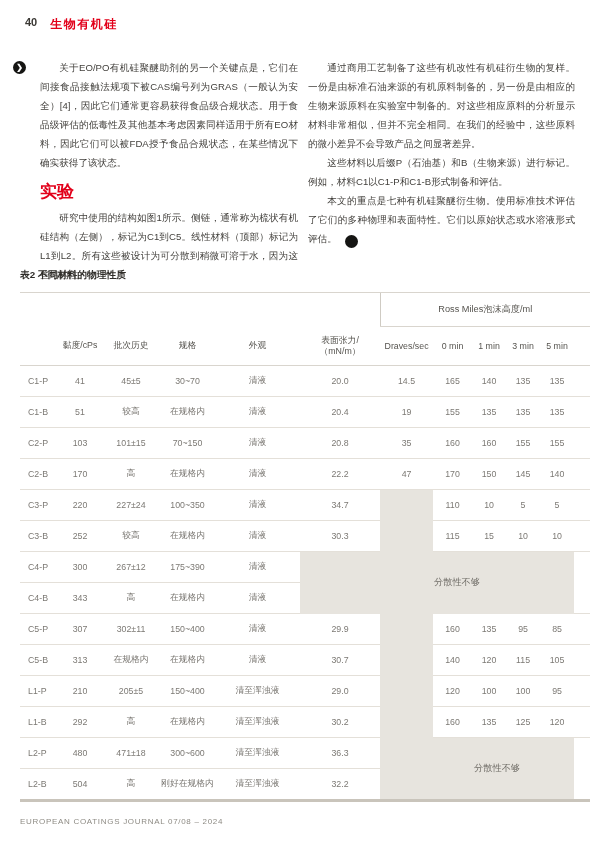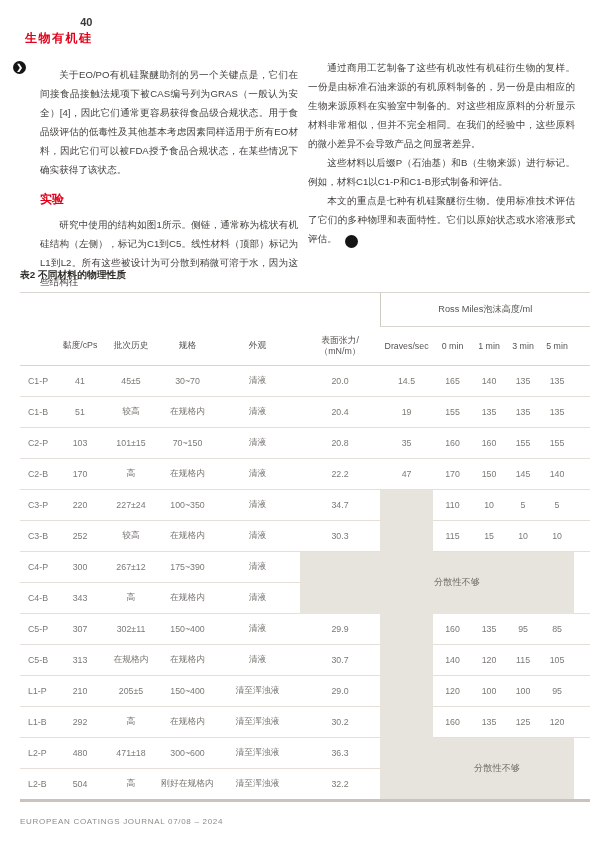--- a/index.html
+++ b/index.html
@@ -1,30 +1,30 @@
 <!DOCTYPE html>
 <html><head>
 <meta charset="utf-8">
 <style>
   html,body{margin:0;padding:0;background:#ffffff;}
   .page{position:relative;width:600px;height:849px;background:#ffffff;overflow:hidden;
         font-family:"Liberation Sans",sans-serif;color:#3f3d39;}
 
   
-  .pg-head{position:absolute;top:16px;left:25px;display:flex;align-items:flex-end;gap:2px;flex-direction:column;}
+  .pg-head{position:absolute;top:16px;left:25px;display:flex;align-items:flex-start;gap:13px;}
   .pg-num{font-size:11px;font-weight:bold;color:#3a3834;}
   .pg-sec{font-size:12px;font-weight:bold;color:#e2001a;letter-spacing:1.5px;}
 
   
   .col{position:absolute;top:58px;font-size:9.6px;line-height:19px;text-align:justify;color:#413f3b;}
-  .col-left{left:40px;width:258px;margin-top:7px;}
+  .col-left{left:40px;width:258px;}
   .col-right{left:308px;width:267px;}
   .col p{margin:0;}
   .col p.indent{text-indent:2em;}
-  .exp-heading{color:#e2001a;font-weight:bold;font-size:12px;margin:13px 0 9px 0;line-height:14px;}
+  .exp-heading{color:#e2001a;font-weight:bold;font-size:17px;margin:13px 0 9px 0;line-height:14px;}
 
   .arrow-badge{width:13px;height:13px;border-radius:50%;background:#151513;color:#ffffff;
                font-size:8px;line-height:13px;text-align:center;font-weight:bold;}
   #badge-start{position:absolute;left:13px;top:61px;}
   #badge-end{display:inline-block;margin-left:8px;vertical-align:-2px;}
 
   
   .tbl-title{position:absolute;left:20px;top:269px;font-size:9.8px;font-weight:bold;color:#2e2c28;}
   .tbl-wrap{position:absolute;left:20px;top:292px;width:570px;
             border-top:1px solid #d9d5ce;border-bottom:3px solid #c9c4bb;}

